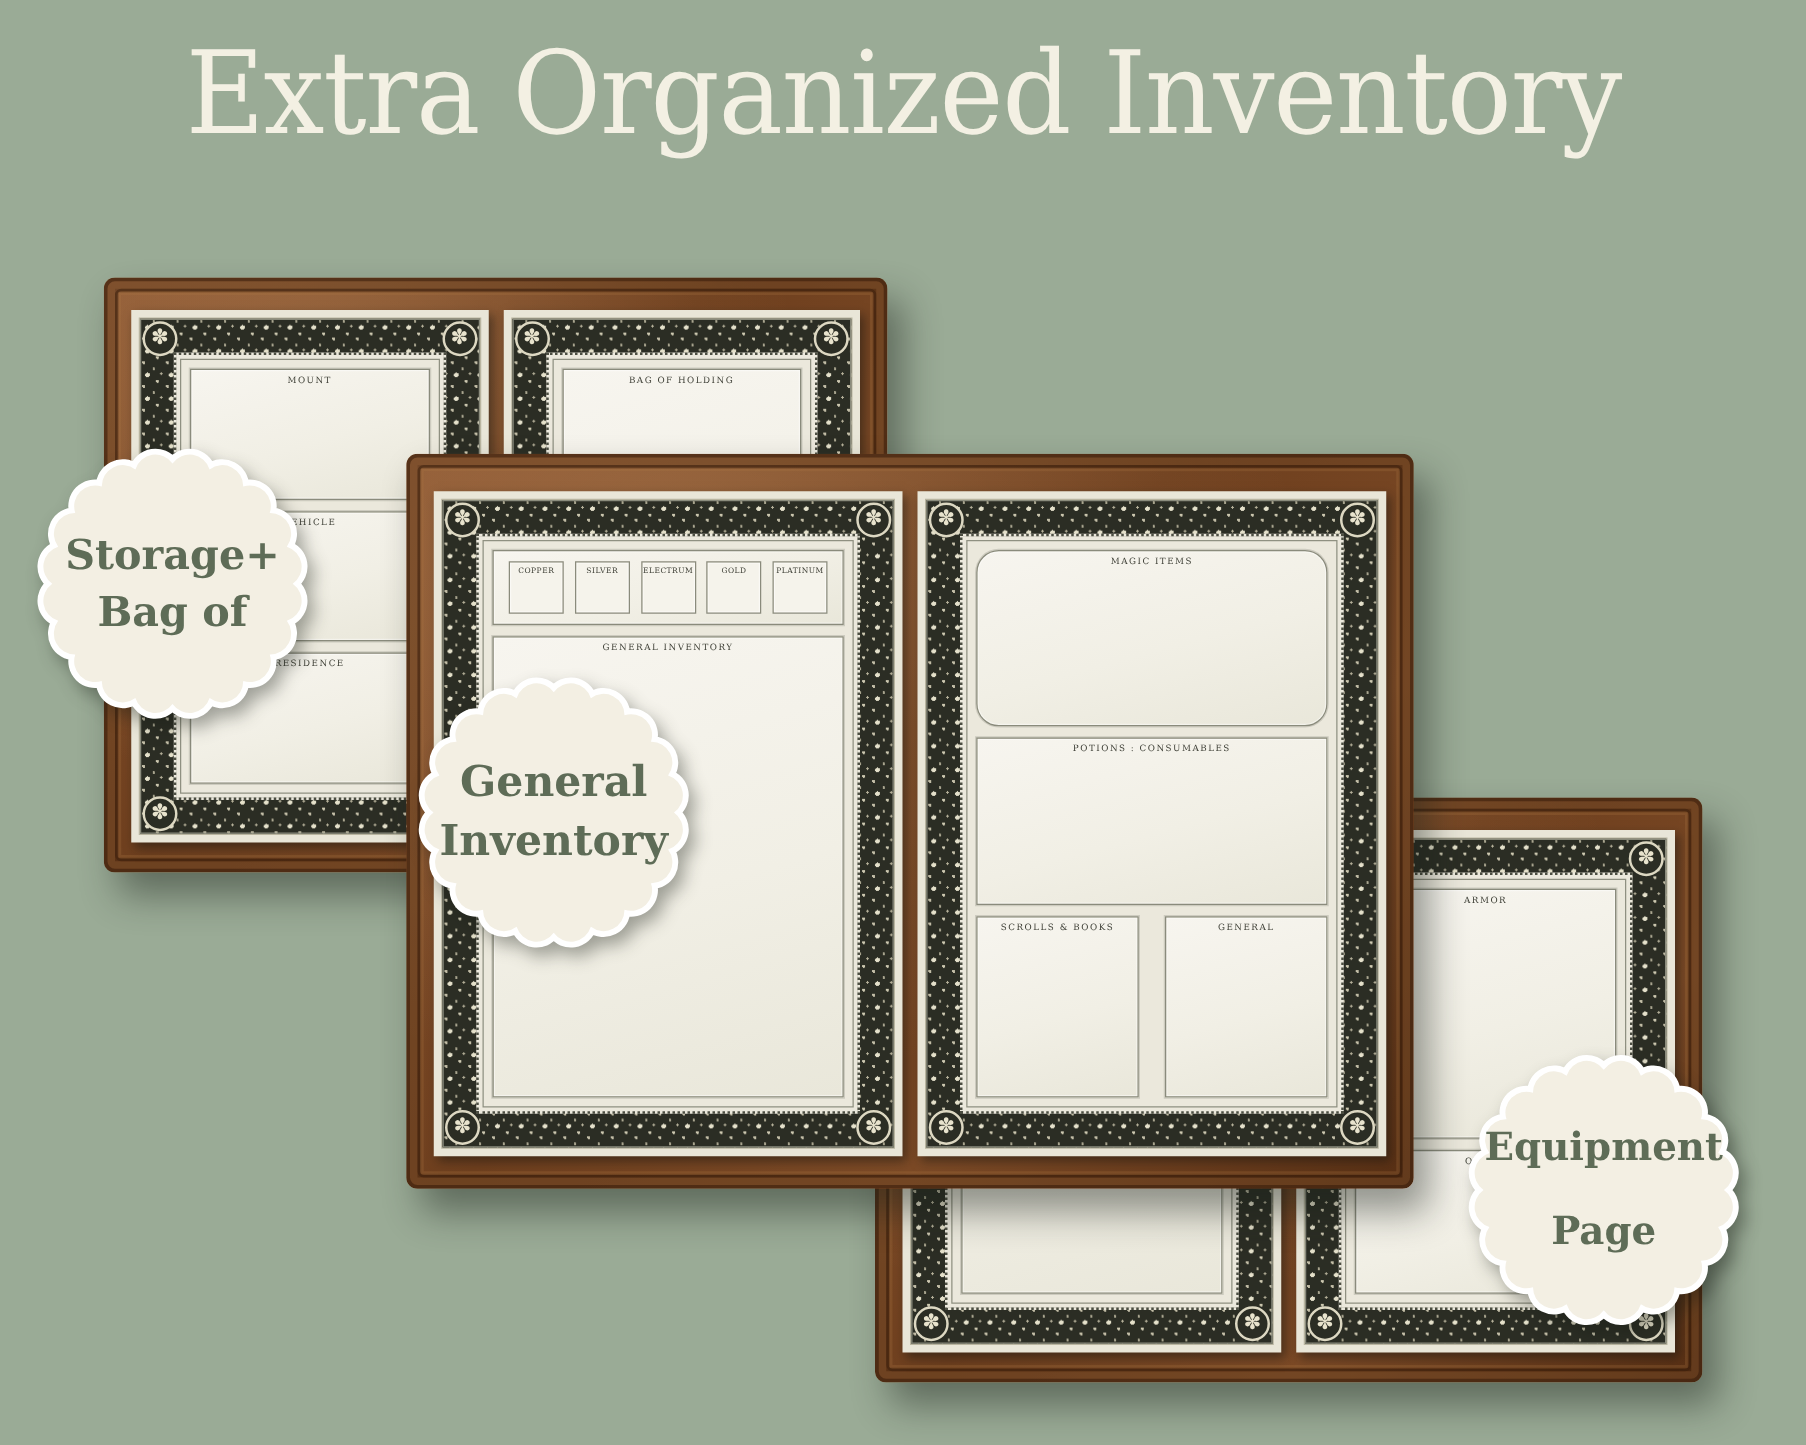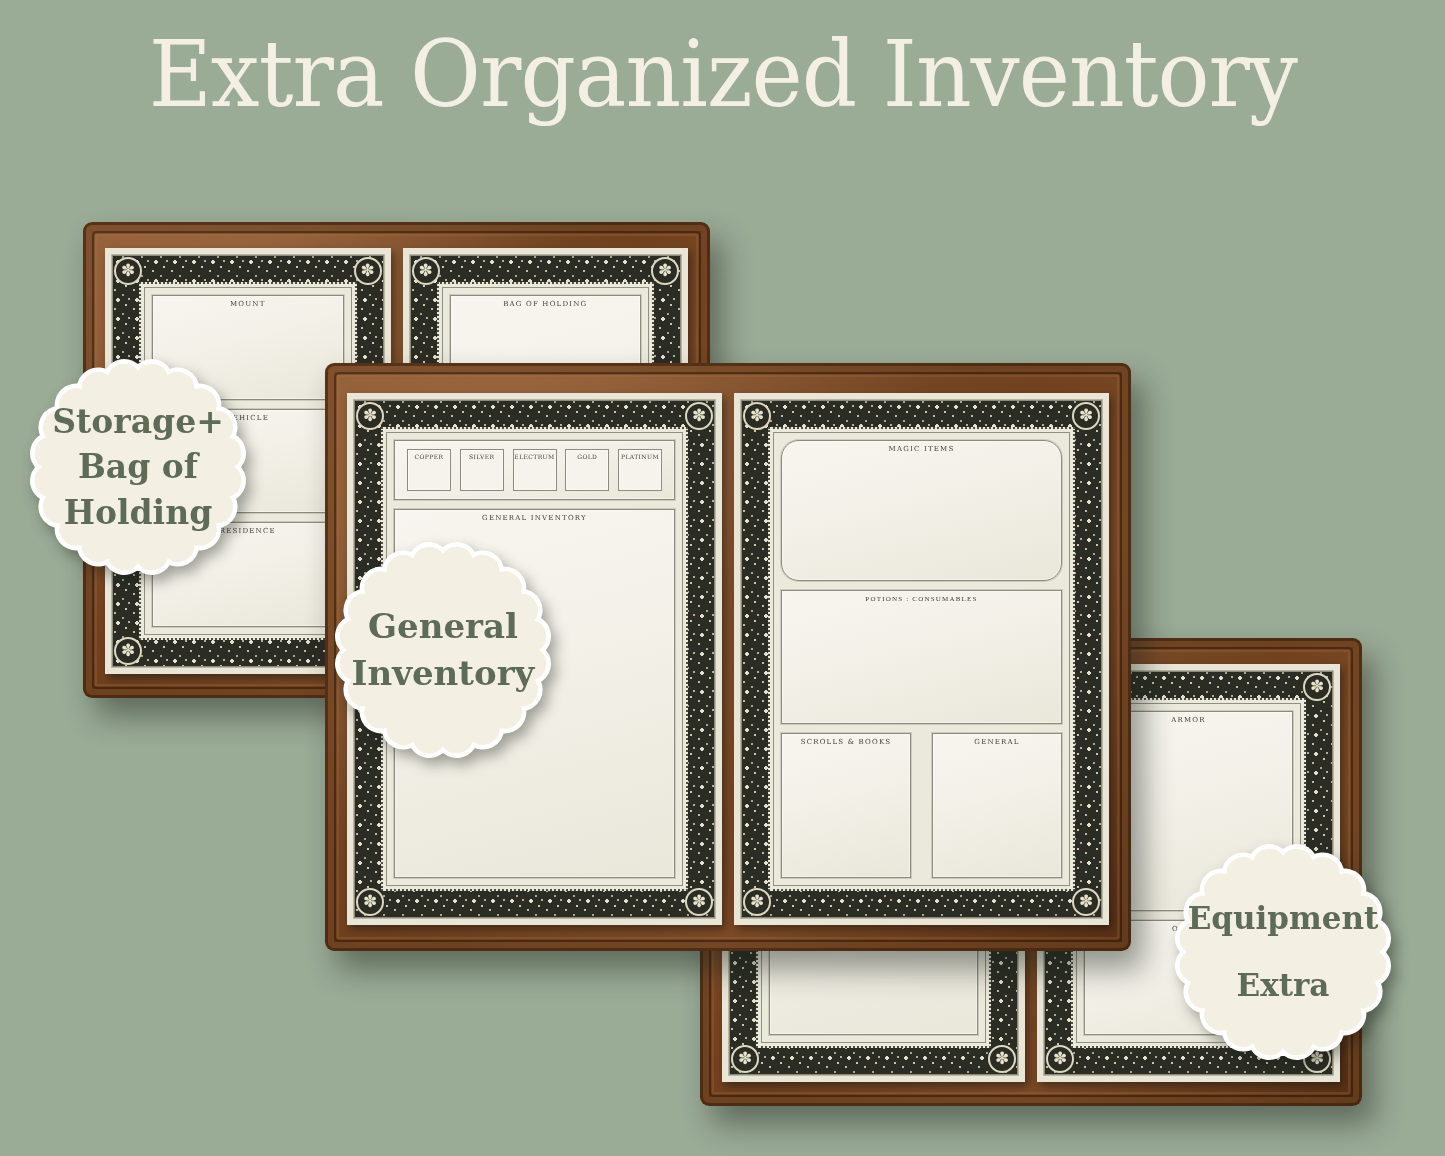--- a/index.html
+++ b/index.html
@@ -221,21 +221,21 @@
       <div class="page">
         <div class="ornate">
           <span class="med tl">✽</span>
           <span class="med tr">✽</span>
           <span class="med bl">✽</span>
           <span class="med br">✽</span>
           <div class="inner">
             <div class="sec" style="flex:1.1;border-radius:18px;">
               <span class="sec-label">MAGIC ITEMS</span>
             </div>
-            <div class="sec" style="flex:1.05;font-family:Liberation Serif, serif;">
+            <div class="sec" style="flex:1.05;">
               <span class="sec-label">POTIONS : CONSUMABLES</span>
             </div>
             <div class="row2" style="flex:1.15; display:flex;">
               <div class="sec">
                 <span class="sec-label">SCROLLS &amp; BOOKS</span>
               </div>
               <div class="sec">
                 <span class="sec-label">GENERAL</span>
               </div>
             </div>
@@ -245,37 +245,36 @@
     </div>
   </div>
 
   <div class="badge fs33" style="left:23px; top:352px;">
     <svg viewBox="0 0 220 220">
       <path fill="#f3efe3" stroke="#ffffff" stroke-width="9" paint-order="stroke fill" d="M202,110 A16,16 0 0 1 197.5,138.4 A16,16 0 0 1 184.4,164.1 A16,16 0 0 1 164.1,184.4 A16,16 0 0 1 138.4,197.5 A16,16 0 0 1 110,202 A16,16 0 0 1 81.6,197.5 A16,16 0 0 1 55.9,184.4 A16,16 0 0 1 35.6,164.1 A16,16 0 0 1 22.5,138.4 A16,16 0 0 1 18,110 A16,16 0 0 1 22.5,81.6 A16,16 0 0 1 35.6,55.9 A16,16 0 0 1 55.9,35.6 A16,16 0 0 1 81.6,22.5 A16,16 0 0 1 110,18 A16,16 0 0 1 138.4,22.5 A16,16 0 0 1 164.1,35.6 A16,16 0 0 1 184.4,55.9 A16,16 0 0 1 197.5,81.6 A16,16 0 0 1 202,110 Z"></path>
     </svg>
     <div class="badge-text">
       <span>Storage+</span>
       <span>Bag of</span>
-      <span>Holding</span>
     </div>
   </div>
 
   <div class="badge fs34" style="left:328px; top:535px;">
     <svg viewBox="0 0 220 220">
       <path fill="#f3efe3" stroke="#ffffff" stroke-width="9" paint-order="stroke fill" d="M202,110 A16,16 0 0 1 197.5,138.4 A16,16 0 0 1 184.4,164.1 A16,16 0 0 1 164.1,184.4 A16,16 0 0 1 138.4,197.5 A16,16 0 0 1 110,202 A16,16 0 0 1 81.6,197.5 A16,16 0 0 1 55.9,184.4 A16,16 0 0 1 35.6,164.1 A16,16 0 0 1 22.5,138.4 A16,16 0 0 1 18,110 A16,16 0 0 1 22.5,81.6 A16,16 0 0 1 35.6,55.9 A16,16 0 0 1 55.9,35.6 A16,16 0 0 1 81.6,22.5 A16,16 0 0 1 110,18 A16,16 0 0 1 138.4,22.5 A16,16 0 0 1 164.1,35.6 A16,16 0 0 1 184.4,55.9 A16,16 0 0 1 197.5,81.6 A16,16 0 0 1 202,110 Z"></path>
     </svg>
     <div class="badge-text">
       <span>General</span>
       <span>Inventory</span>
     </div>
   </div>
 
   <div class="badge fs31" style="left:1168px; top:837px;">
     <svg viewBox="0 0 220 220">
       <path fill="#f3efe3" stroke="#ffffff" stroke-width="9" paint-order="stroke fill" d="M202,110 A16,16 0 0 1 197.5,138.4 A16,16 0 0 1 184.4,164.1 A16,16 0 0 1 164.1,184.4 A16,16 0 0 1 138.4,197.5 A16,16 0 0 1 110,202 A16,16 0 0 1 81.6,197.5 A16,16 0 0 1 55.9,184.4 A16,16 0 0 1 35.6,164.1 A16,16 0 0 1 22.5,138.4 A16,16 0 0 1 18,110 A16,16 0 0 1 22.5,81.6 A16,16 0 0 1 35.6,55.9 A16,16 0 0 1 55.9,35.6 A16,16 0 0 1 81.6,22.5 A16,16 0 0 1 110,18 A16,16 0 0 1 138.4,22.5 A16,16 0 0 1 164.1,35.6 A16,16 0 0 1 184.4,55.9 A16,16 0 0 1 197.5,81.6 A16,16 0 0 1 202,110 Z"></path>
     </svg>
     <div class="badge-text">
       <span>Equipment</span>
-      <span>Extra</span>
+      <span>Page</span>
     </div>
   </div>
 
 </div>
 
 </body></html>

